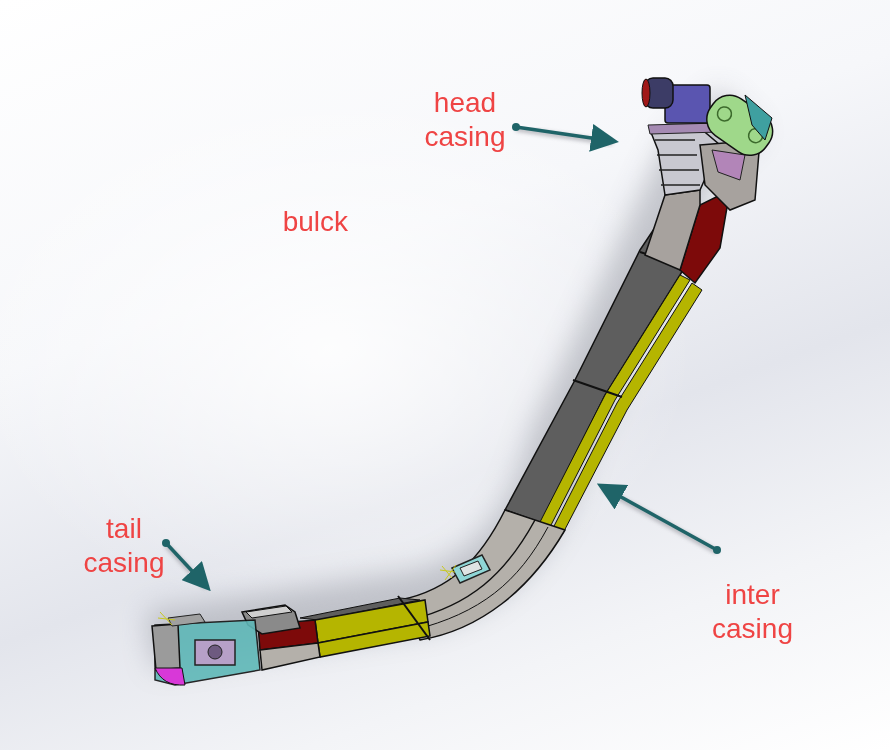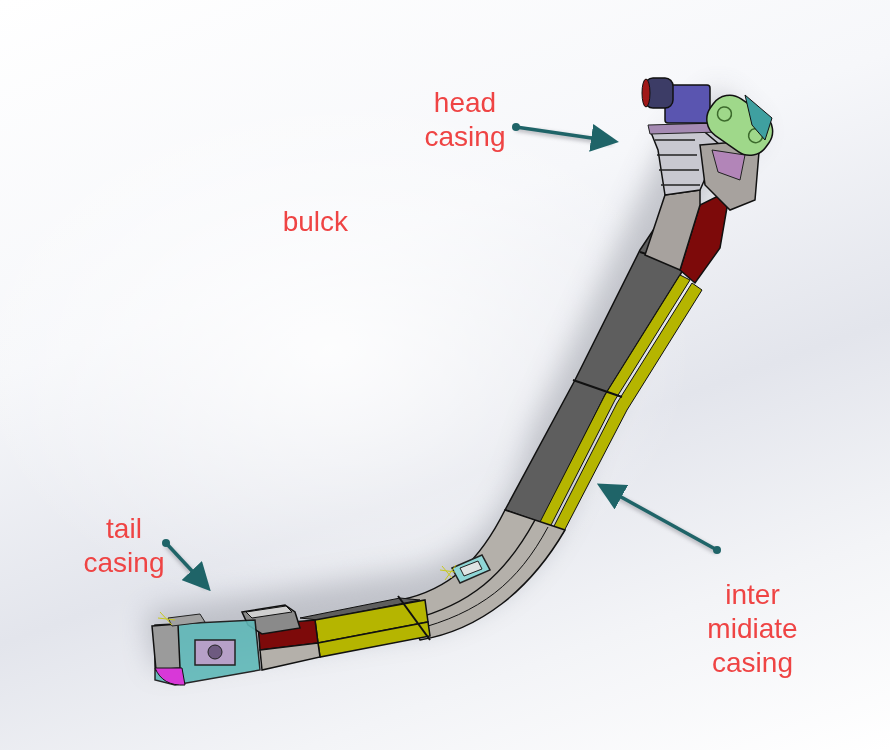--- a/index.html
+++ b/index.html
@@ -130,15 +130,14 @@
 <div class="label" style="left:415px; top:86px; width:100px;">
   <span>head</span>
   <span>casing</span>
 </div>
 <div class="label" style="left:74px; top:467px; width:100px;margin-top:45px;">
   <span>tail</span>
   <span>casing</span>
 </div>
 <div class="label" style="left:695px; top:572px; width:115px;margin-top:6px;">
   <span>inter</span>
-  <span>midiate</span>
   <span>casing</span>
 </div>
 
 </body></html>

